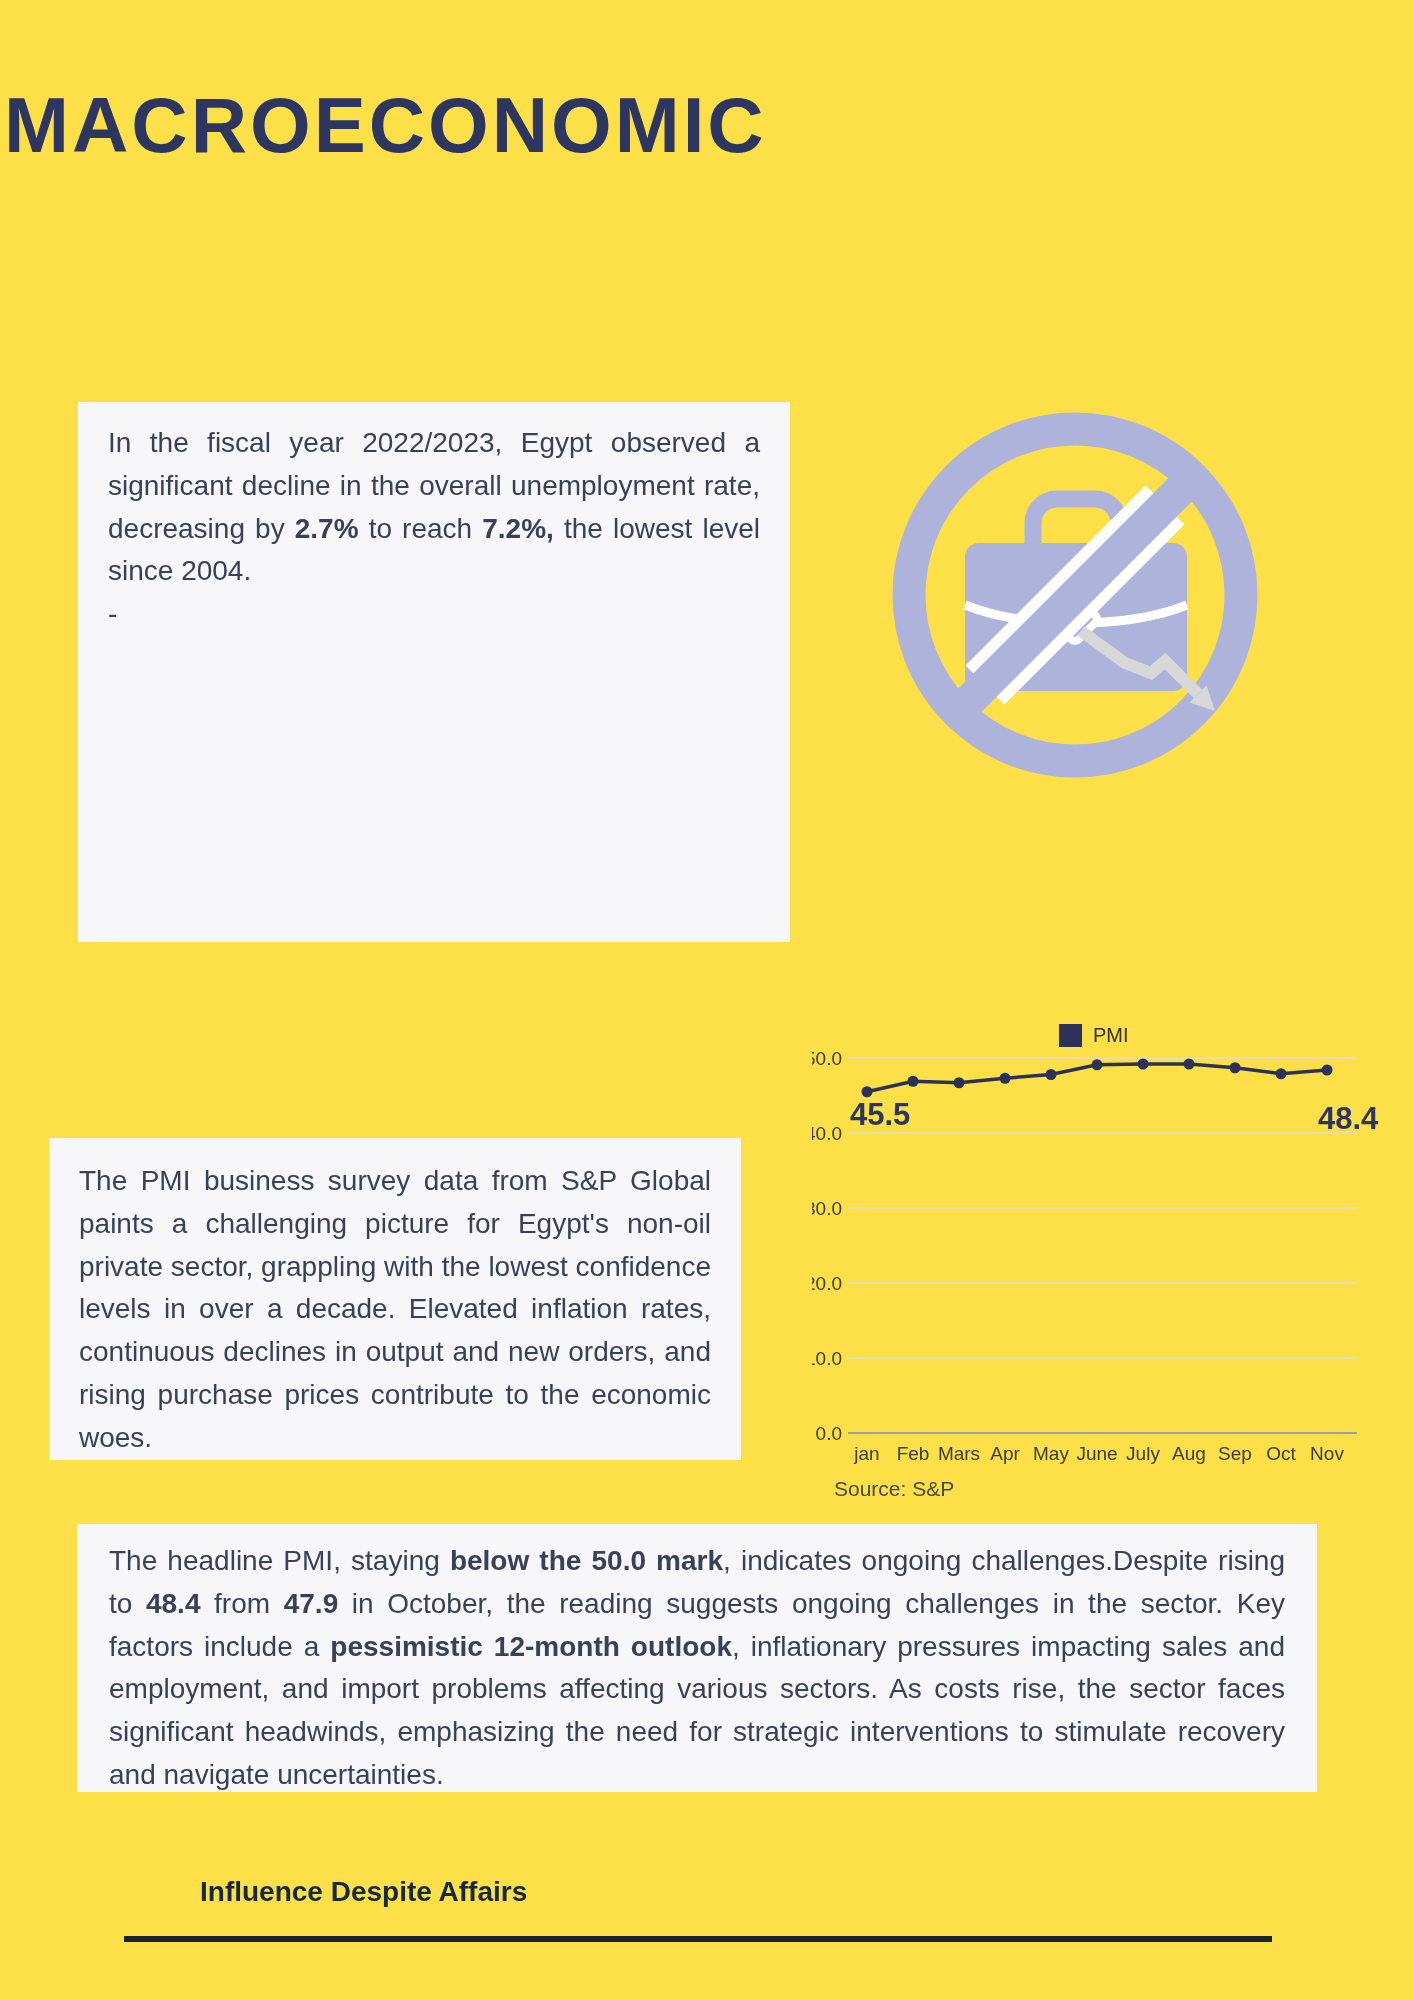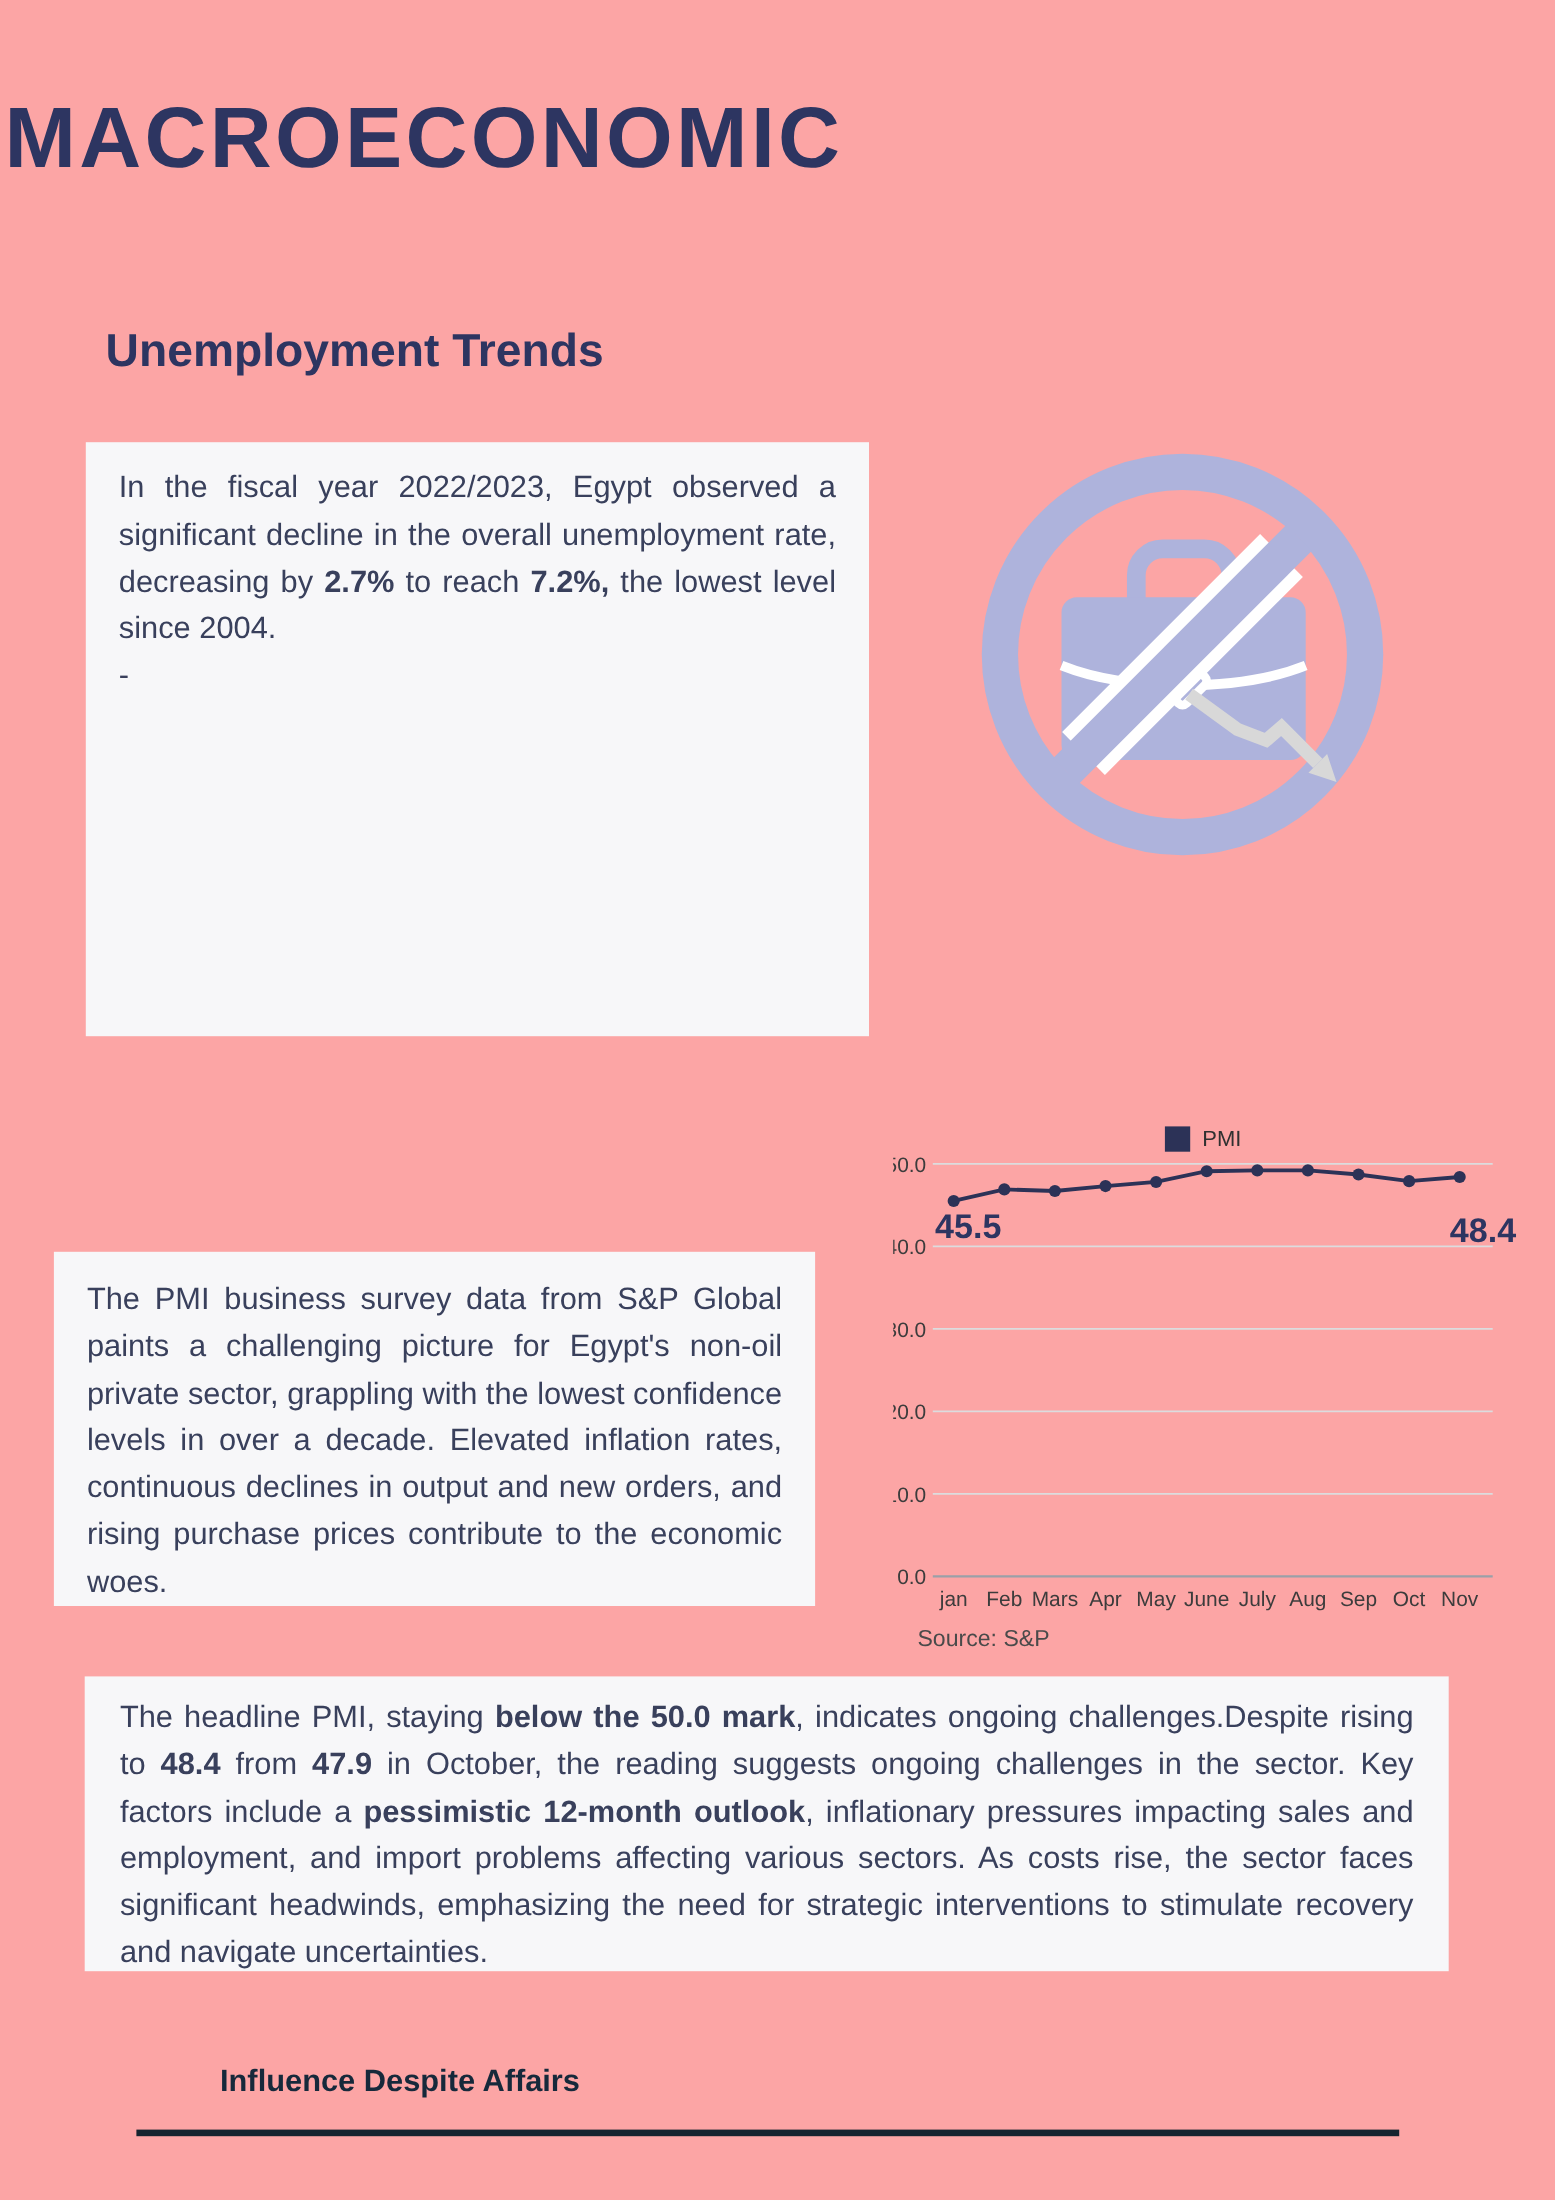--- a/index.html
+++ b/index.html
@@ -1,16 +1,16 @@
 <!DOCTYPE html>
 <html><head>
 <meta charset="utf-8">
 <style>
   html,body{margin:0;padding:0;background:#ffffff;}
-  #page{position:relative;width:1414px;height:2000px;background:#fca5a5;overflow:hidden;
+  #page{position:relative;width:1414px;height:2000px;background:#fde047;overflow:hidden;
         font-family:"Liberation Sans",sans-serif;color:#39405c;}
   .title{position:absolute;font-weight:800;color:#2d3561;line-height:1;letter-spacing:3px;white-space:nowrap;}
   #title-l1{left:4px;top:86px;font-size:78px;}
   #title-l2{left:565px;top:196px;font-size:80px;}
   .h2{position:absolute;font-weight:700;color:#2d3561;white-space:nowrap;line-height:1.1;}
   #h2-unemployment{left:96px;top:296px;font-size:42px;}
   #h2-pmi{left:80px;top:1064px;font-size:37px;}
   .textbox{position:absolute;background:#f7f7f9;color:#39405c;font-size:28px;line-height:1.53;
            text-align:justify;box-sizing:border-box;}
   #box-unemployment{left:78px;top:402px;width:712px;height:540px;padding:20px 30px;}
@@ -28,21 +28,20 @@
   #footer-brand{position:absolute;left:200px;top:1876px;font-size:28px;font-weight:700;color:#16293b;white-space:nowrap;}
   #footer-divider{position:absolute;left:124px;top:1936px;width:1148px;height:6px;background:#16242f;}
 </style>
 </head>
 <body>
 
 <div id="page">
 
   <div id="title-l1" class="title">MACROECONOMIC</div>
 
-  <div id="h2-unemployment" class="h2">Unemployment Trends</div>
 
   <div id="box-unemployment" class="textbox">
     <p><span>In the fiscal year 2022/2023, Egypt observed a significant decline in the overall unemployment rate, decreasing by </span><b>2.7%</b><span> to reach </span><b>7.2%,</b><span> the lowest level since 2004.</span></p>
     <p>-</p>
   </div>
 
   <div id="icon-wrap">
     <svg width="380" height="380" viewBox="0 0 380 380">
       <circle cx="190" cy="190" r="166" fill="none" stroke="#aeb3dc" stroke-width="33"></circle>
       <rect x="148" y="94" width="86" height="72" rx="24" fill="none" stroke="#aeb3dc" stroke-width="17"></rect>

